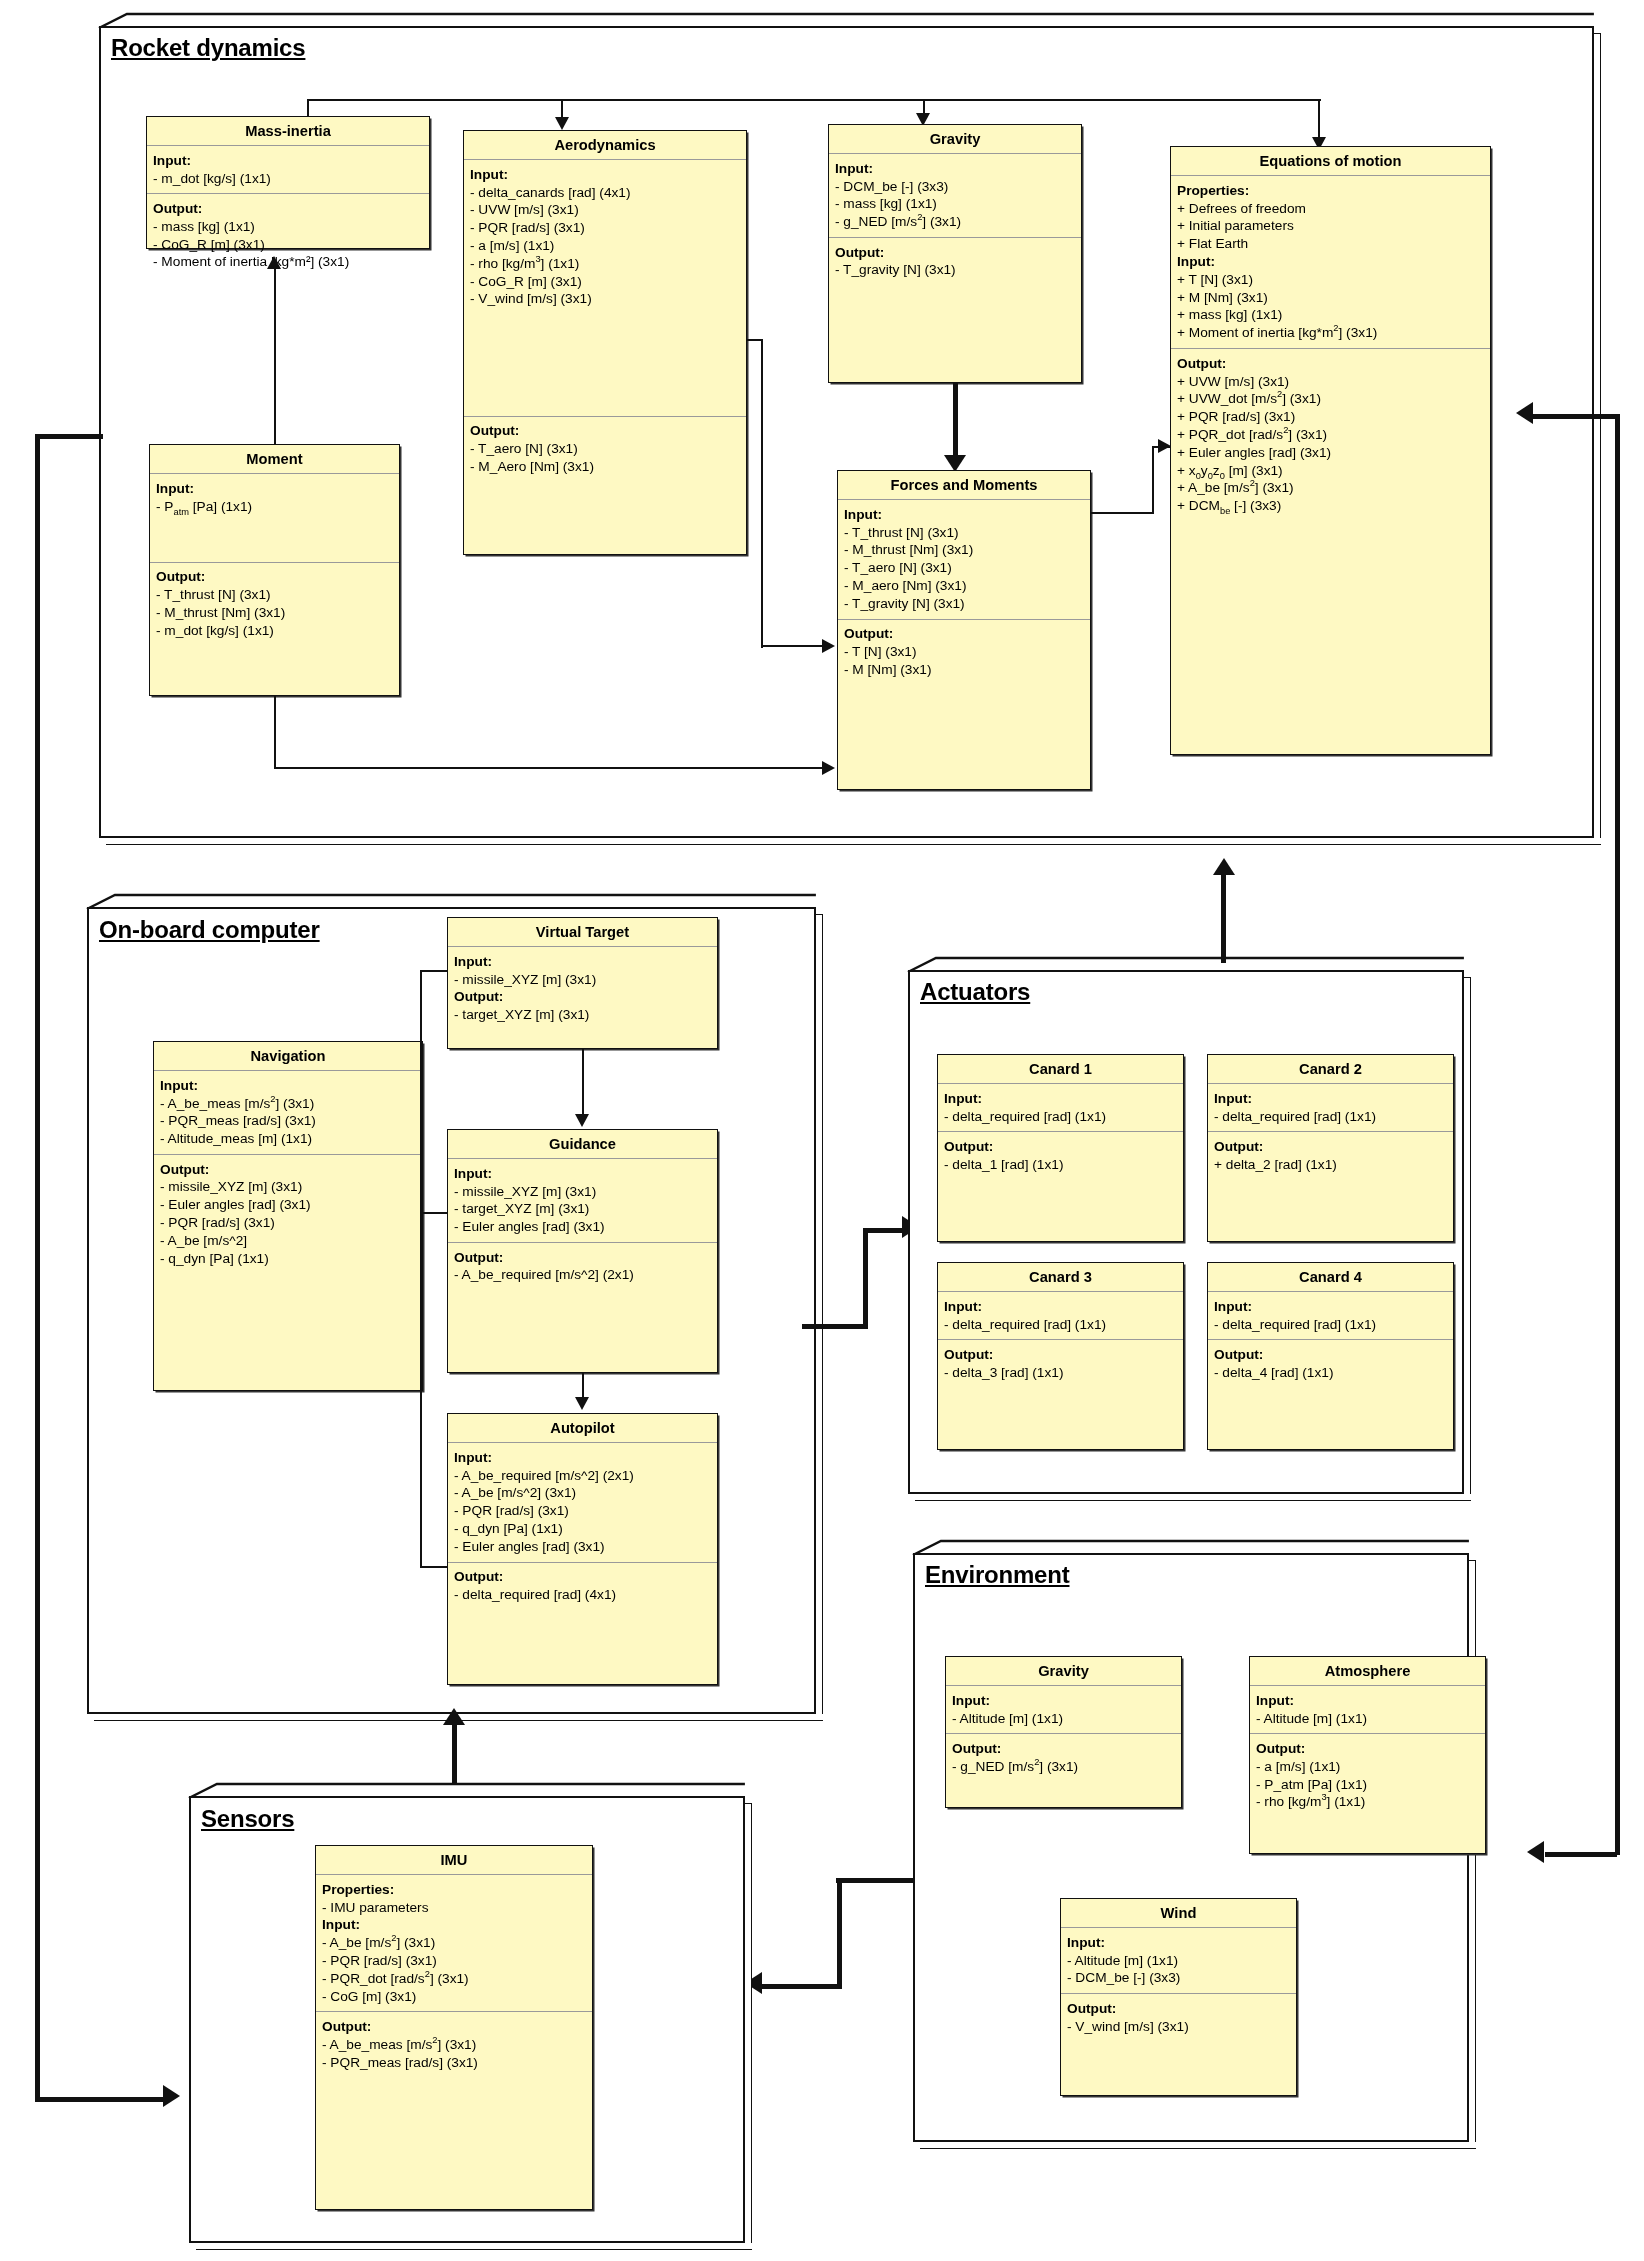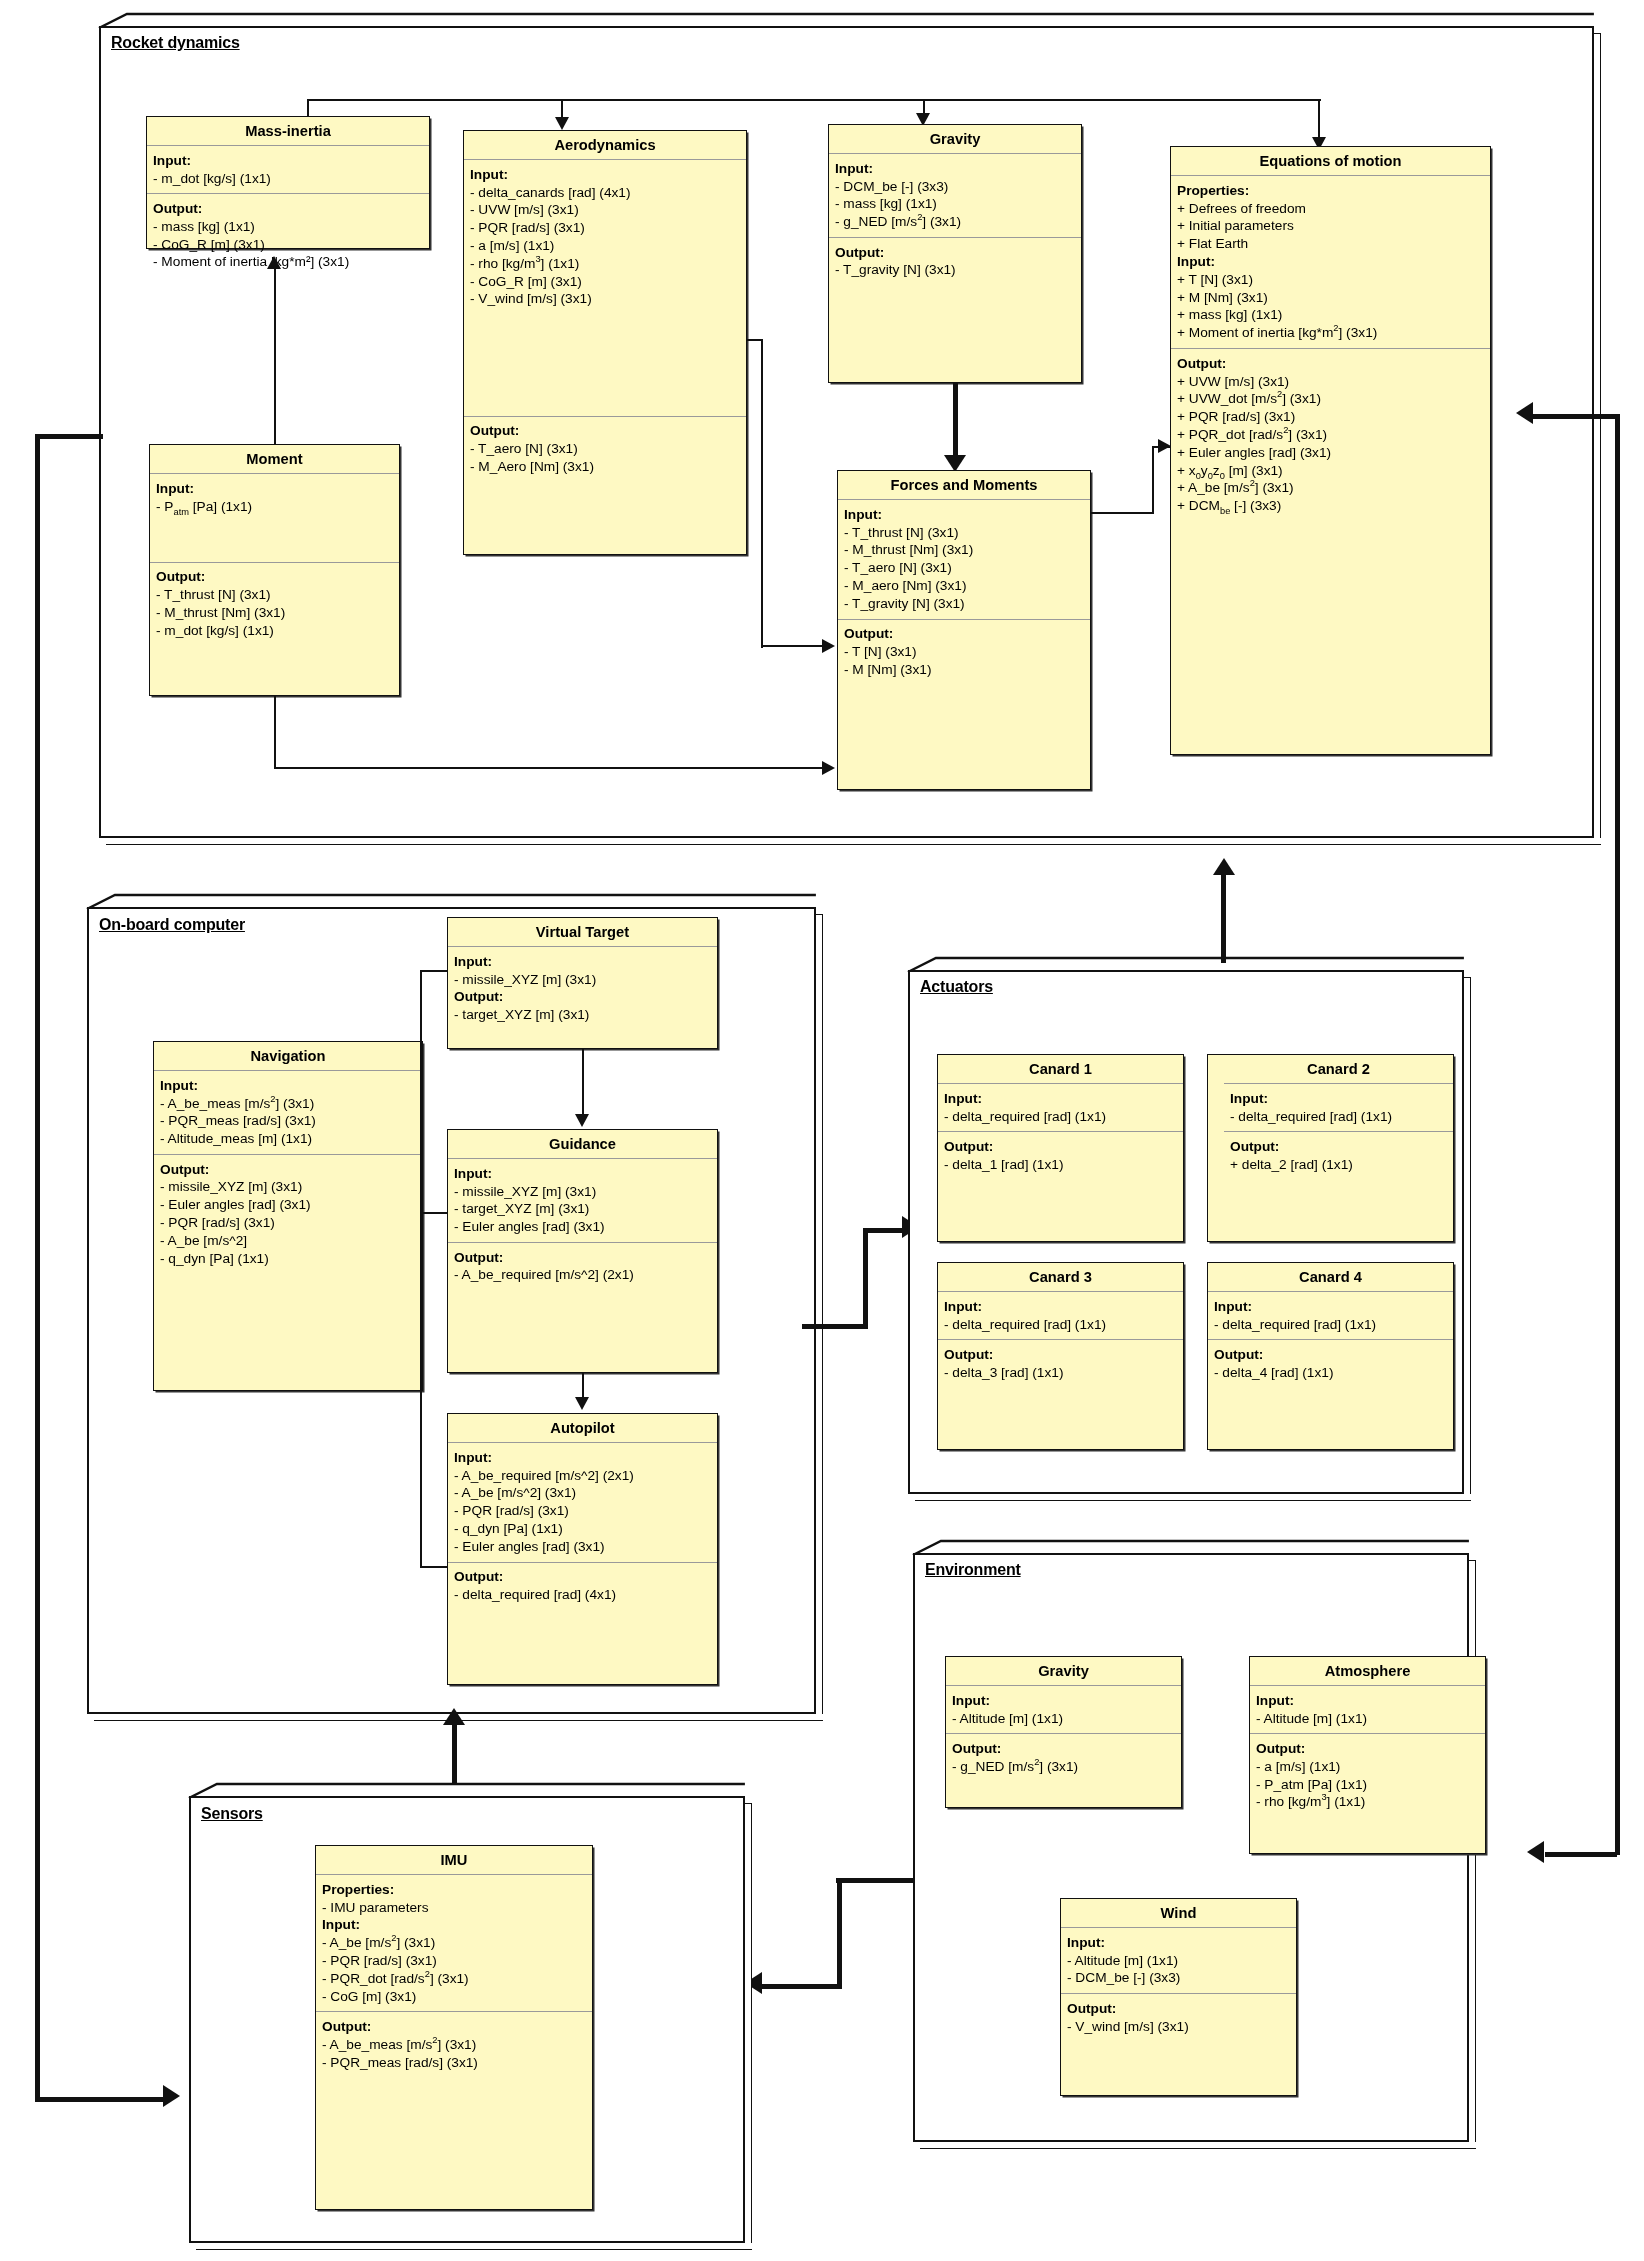--- a/index.html
+++ b/index.html
@@ -8,21 +8,21 @@
 
   
   .pkg{position:absolute;}
   .pkg-body{position:absolute;left:0;top:13px;right:7px;bottom:7px;
             border:2px solid #111;background:#fff;box-sizing:border-box;}
   .pkg-shadow-r{position:absolute;right:0;top:20px;bottom:0;width:7px;background:#fff;
                 border-right:1.5px solid #111;border-top:1.5px solid #111;box-sizing:border-box;}
   .pkg-shadow-b{position:absolute;left:7px;right:0;bottom:0;height:7px;background:#fff;
                 border-bottom:1.5px solid #111;box-sizing:border-box;}
   .pkg-fold{position:absolute;left:0;top:0;width:100%;height:15px;overflow:visible;}
-  .pkg-title{position:absolute;font-weight:bold;font-size:16px;text-decoration:underline;
+  .pkg-title{position:absolute;font-weight:bold;font-size:24px;text-decoration:underline;
              white-space:nowrap;letter-spacing:-0.2px;}
 
   
   .blk{position:absolute;border:1.5px solid #111;background:#fef9c3;box-sizing:border-box;
        box-shadow:2px 2px 0 -0.5px #333;}
   .blk-title{text-align:center;font-weight:bold;font-size:14.7px;padding:5.6px 3px 6.6px;
              border-bottom:1.5px solid #9a9a9a;white-space:nowrap;}
   .blk-sec{padding:5.6px 6px 6px;border-bottom:1.5px solid #9a9a9a;}
   .blk-sec:last-child{border-bottom:none;}
   .lbl{font-weight:bold;font-size:13.7px;line-height:1.30;}
@@ -296,21 +296,21 @@
     <div class="blk-sec">
       <div class="lbl">Input:</div>
       <div class="row">- delta_required [rad] (1x1)</div>
     </div>
     <div class="blk-sec" style="min-height:66px;">
       <div class="lbl">Output:</div>
       <div class="row">- delta_1 [rad] (1x1)</div>
     </div>
   </div>
 
-  <div class="blk" style="left:1207px;top:1054px;width:247px;height:188px;padding-left:16px;">
+  <div class="blk" style="left:1207px;top:1054px;width:247px;height:188px;">
     <div class="blk-title">Canard 2</div>
     <div class="blk-sec">
       <div class="lbl">Input:</div>
       <div class="row">- delta_required [rad] (1x1)</div>
     </div>
     <div class="blk-sec" style="min-height:66px;">
       <div class="lbl">Output:</div>
       <div class="row">+ delta_2 [rad] (1x1)</div>
     </div>
   </div>

